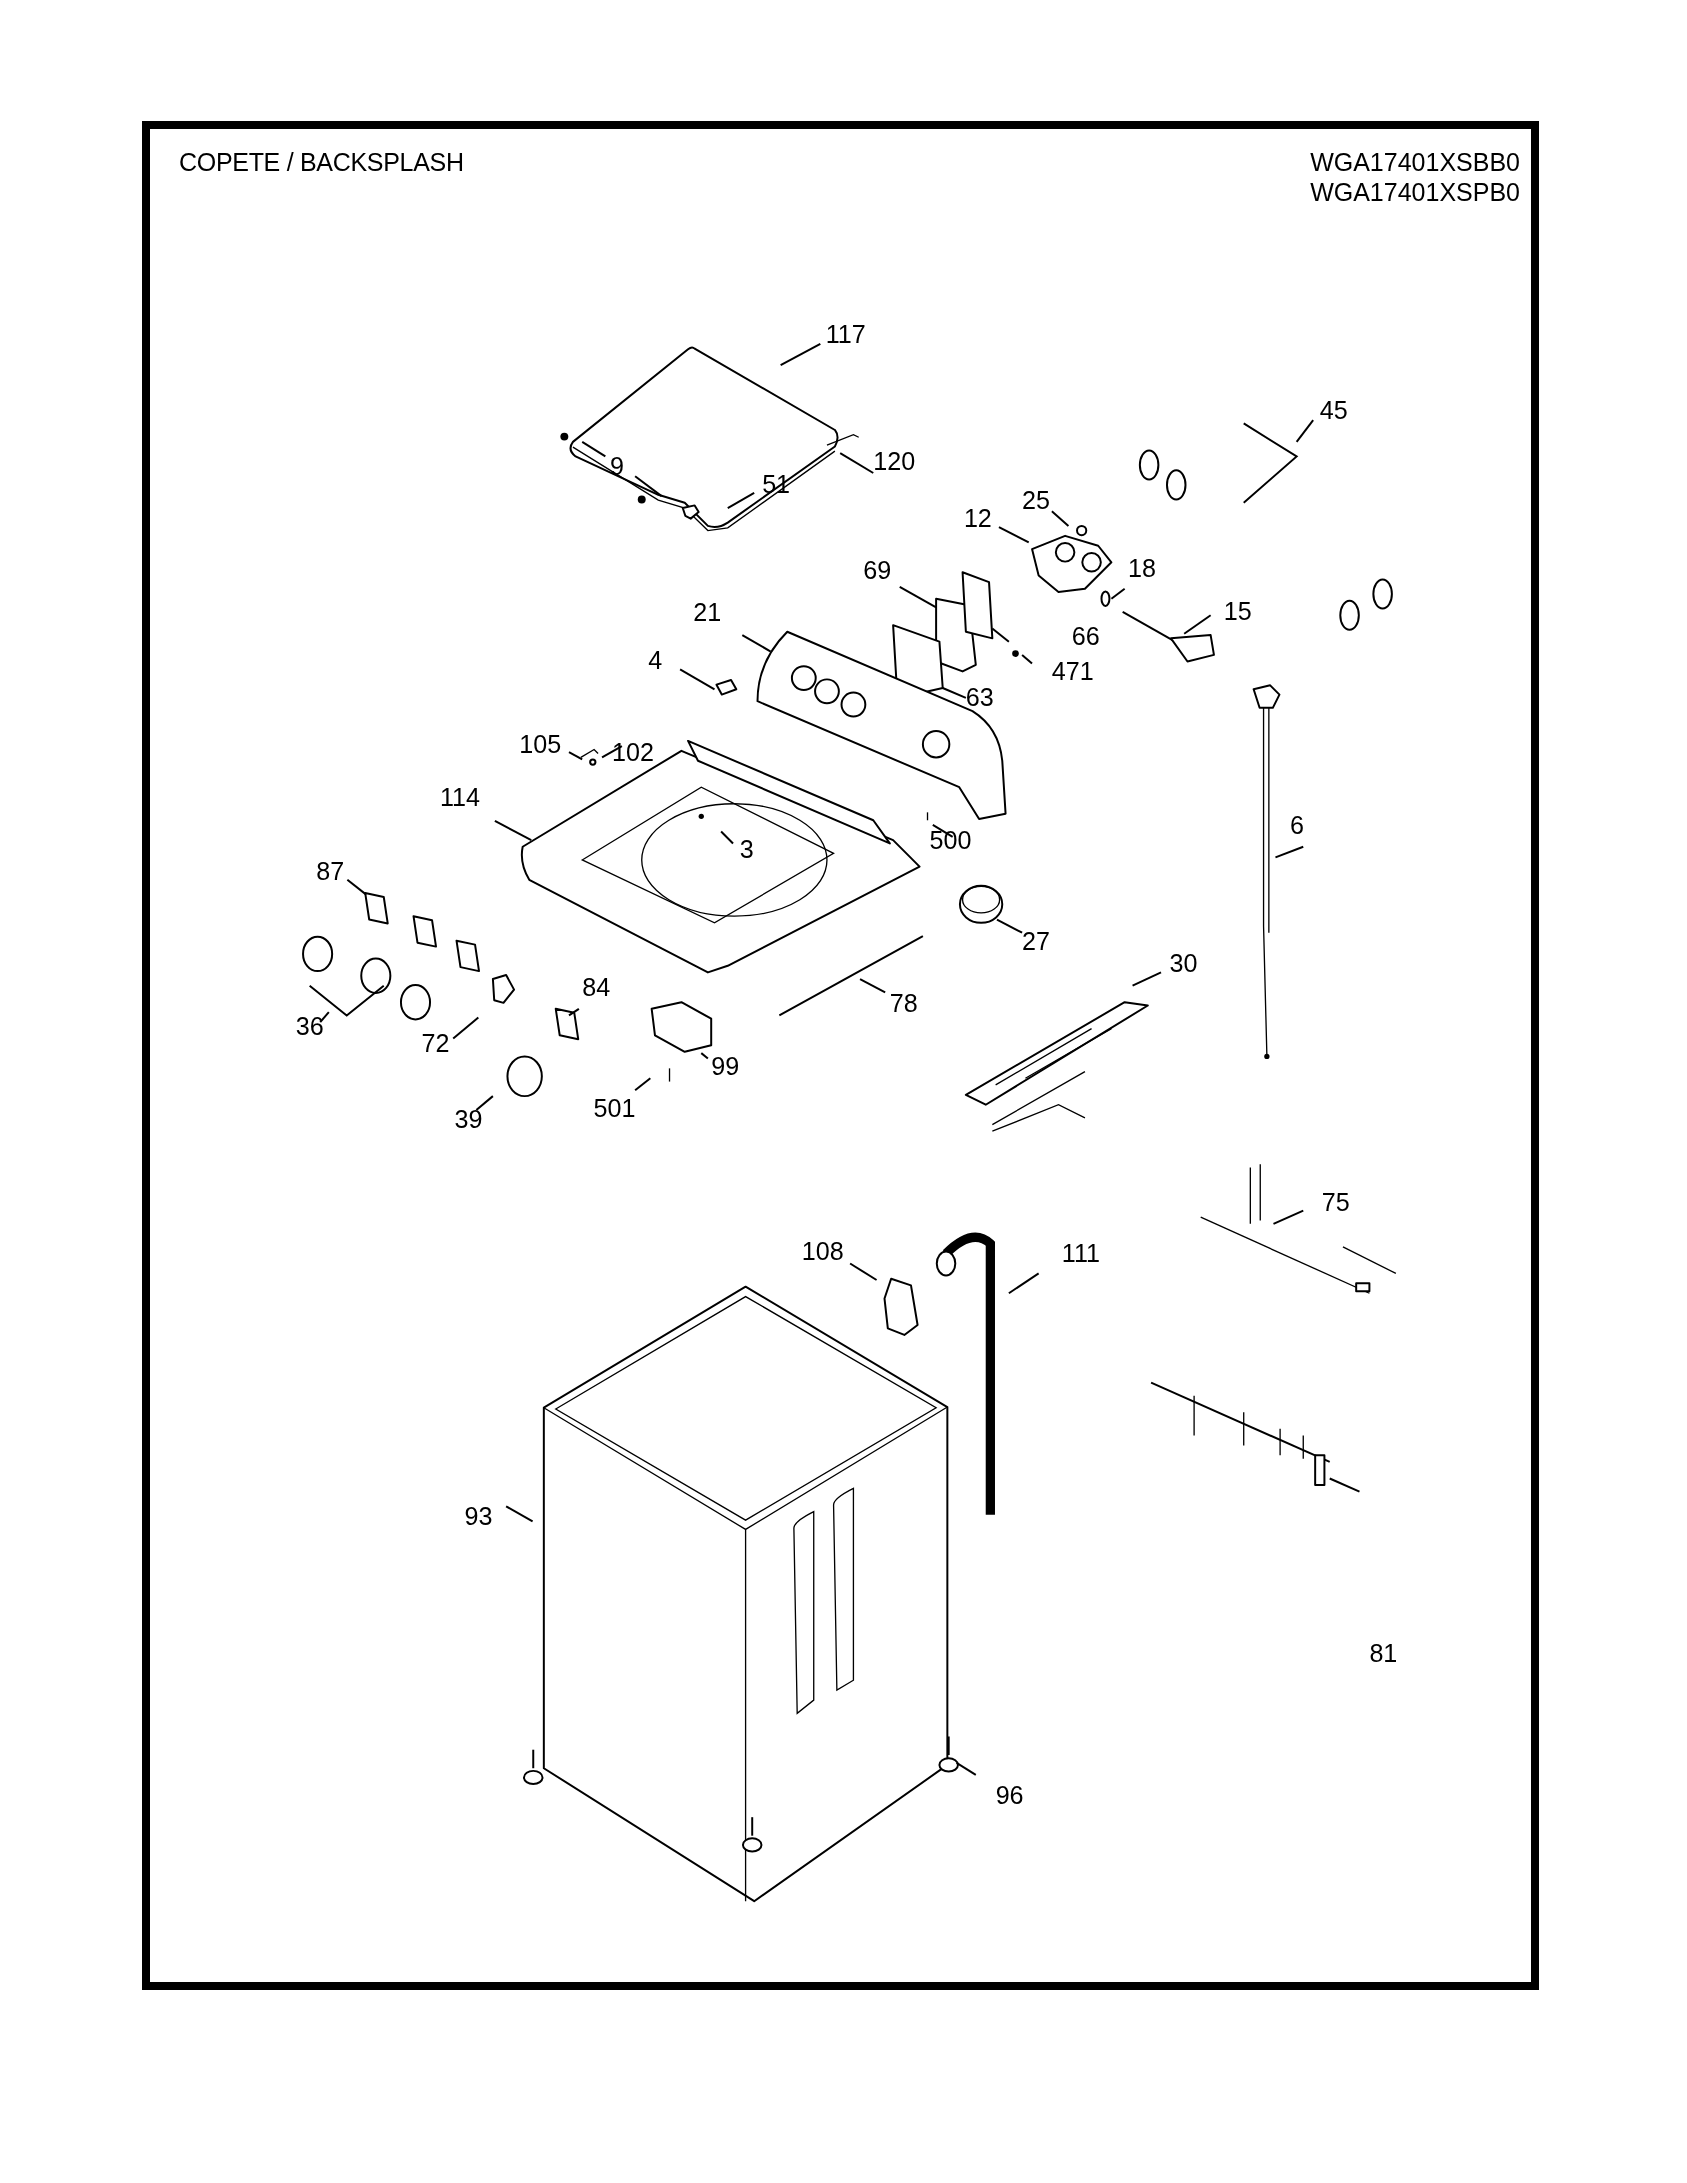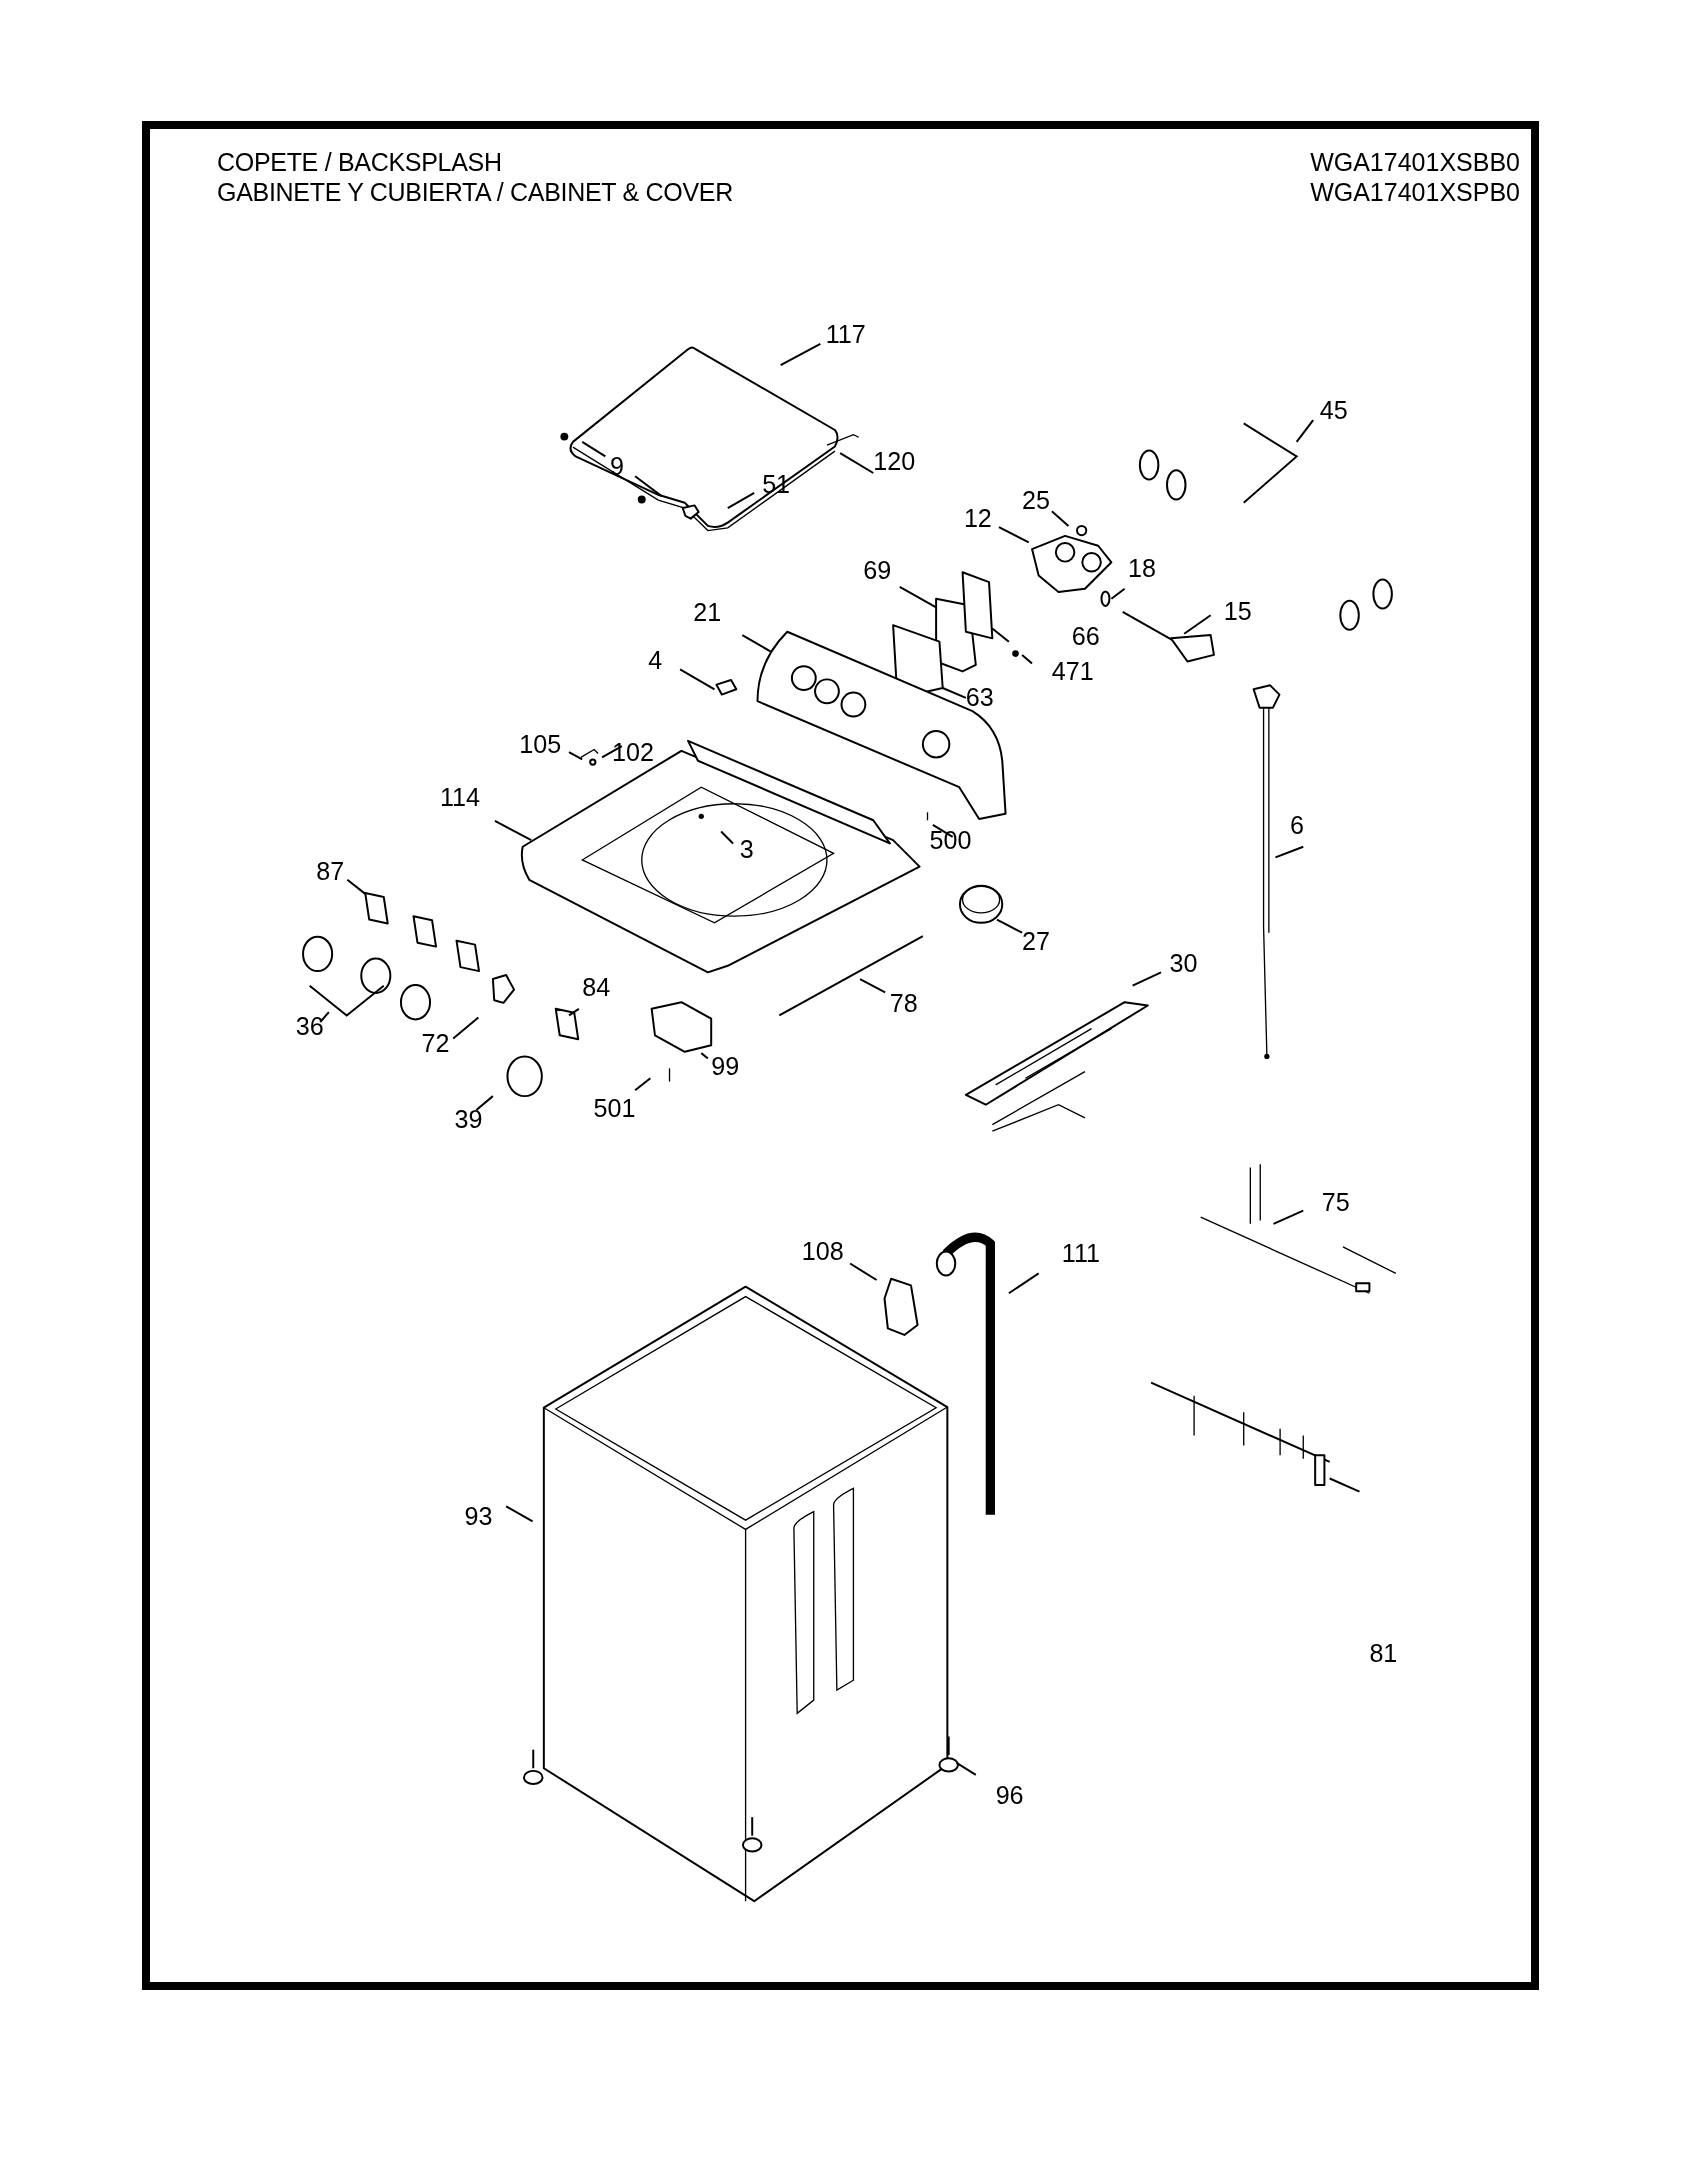--- a/index.html
+++ b/index.html
@@ -1,35 +1,34 @@
 <!DOCTYPE html>
 <html style="font-size:10.6px"><head>
 <meta charset="utf-8">
 <style>
   html, body { margin:0; padding:0; background:#ffffff; }
   body { width:1687px; height:2183px; position:relative; overflow:hidden; font-family:"Liberation Sans", sans-serif; color:#000; }
   .frame { position:absolute; left:142px; top:121px; width:1397px; height:1869px; border:8px solid #000; box-sizing:border-box; }
-  .hdr { position:absolute; font-size:25px; line-height:30px; letter-spacing:-0.3px; white-space:nowrap;margin-left:38px; }
+  .hdr { position:absolute; font-size:25px; line-height:30px; letter-spacing:-0.3px; white-space:nowrap; }
   .hdr-left { left:179px; top:147px; }
   .hdr-right { right:167px; top:147px; text-align:left; letter-spacing:0; }
   svg.drawing { position:absolute; left:0; top:0; width:1687px; height:2183px; }
   .callout { font-family:"Liberation Sans", sans-serif; font-size:38px; fill:#000; }
   .lead { stroke:#000; stroke-width:3; fill:none; }
   .part { stroke:#000; stroke-width:3; fill:#fff; stroke-linejoin:round; }
   .part-thin { stroke:#000; stroke-width:2; fill:none; }
   .part-dark { stroke:#000; stroke-width:3; fill:#111; }
 </style>
 </head>
 <body>
 
 <div class="frame"></div>
 
 <div class="hdr hdr-left">
   <div>COPETE / BACKSPLASH</div>
-  <div>GABINETE Y CUBIERTA / CABINET &amp; COVER</div>
 </div>
 
 <div class="hdr hdr-right">
   <div>WGA17401XSBB0</div>
   <div>WGA17401XSPB0</div>
 </div>
 
 <svg class="drawing" viewBox="0 0 2550 3300">
 
   <g>

